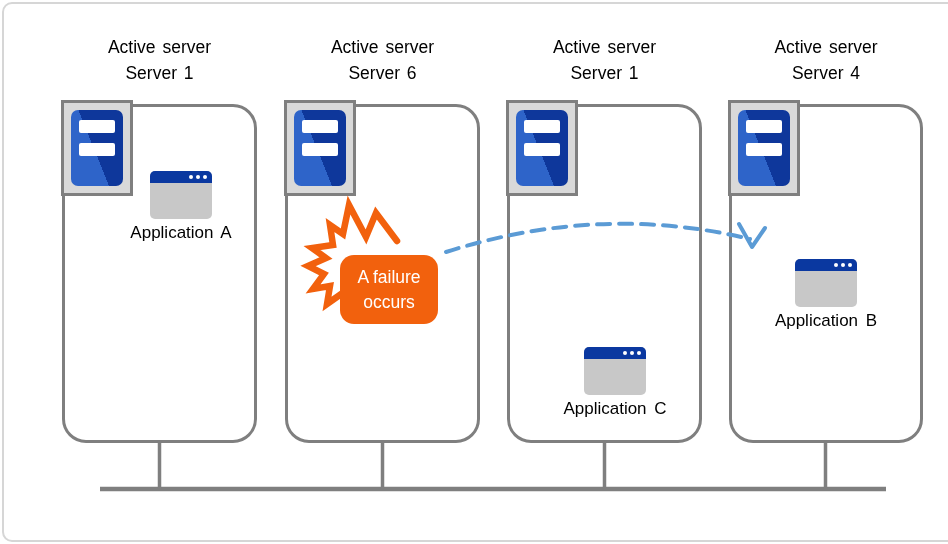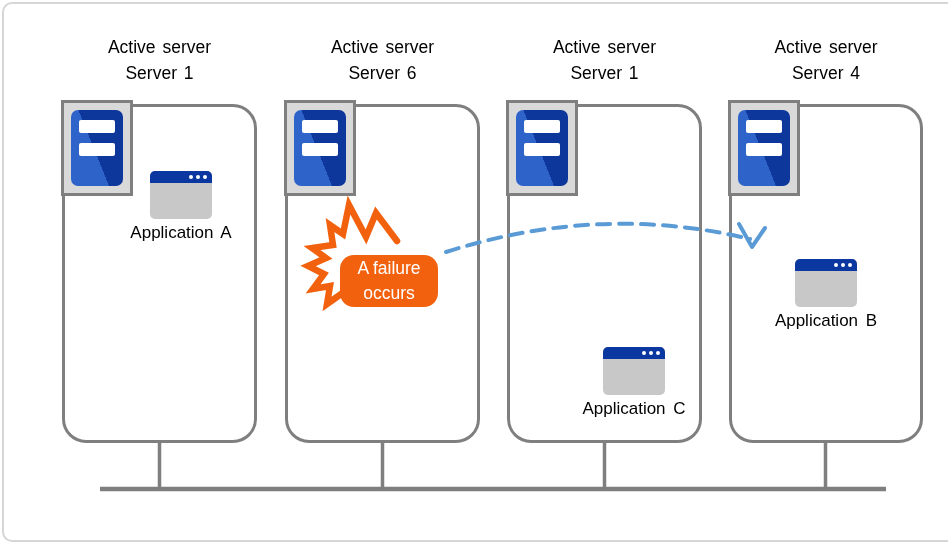--- a/index.html
+++ b/index.html
@@ -34,21 +34,21 @@
   .app{position:absolute;width:116px;text-align:center;}
   .app-icon{position:relative;width:62px;height:48px;margin:0 auto;background:#c8c8c8;border-radius:5px;}
   .app-titlebar{
     position:absolute;left:0;top:0;right:0;height:12px;background:#0a38a0;
     border-radius:5px 5px 0 0;display:flex;align-items:center;justify-content:flex-end;
     gap:3px;padding-right:5px;box-sizing:border-box;
   }
   .dot{width:4px;height:4px;border-radius:50%;background:#fff;}
   .app-label{margin-top:4px;font-size:17px;white-space:nowrap;word-spacing:3px;}
   .failure-box{
-    position:absolute;left:340px;top:255px;width:98px;height:52px;z-index:6;
+    position:absolute;left:340px;top:255px;width:98px;height:69px;z-index:6;
     background:#f2610d;border-radius:14px;color:#fff;font-size:17.5px;line-height:25px;
     display:flex;align-items:center;justify-content:center;text-align:center;
   }
   .overlay{position:absolute;left:0;top:0;z-index:5;pointer-events:none;}
 </style>
 </head>
 <body>
 
 <div class="canvas">
 
@@ -95,21 +95,21 @@
       <div>Active server</div>
       <div>Server 1</div>
     </div>
     <div class="server-box"></div>
     <div class="icon-holder">
       <div class="tower">
         <div class="bar b1"></div>
         <div class="bar b2"></div>
       </div>
     </div>
-    <div class="app" style="left:69px;top:243px;">
+    <div class="app" style="left:50px;top:243px;">
       <div class="app-icon">
         <div class="app-titlebar">
           <span class="dot"></span>
           <span class="dot"></span>
           <span class="dot"></span>
         </div>
       </div>
       <div class="app-label">Application C</div>
     </div>
   </div>

